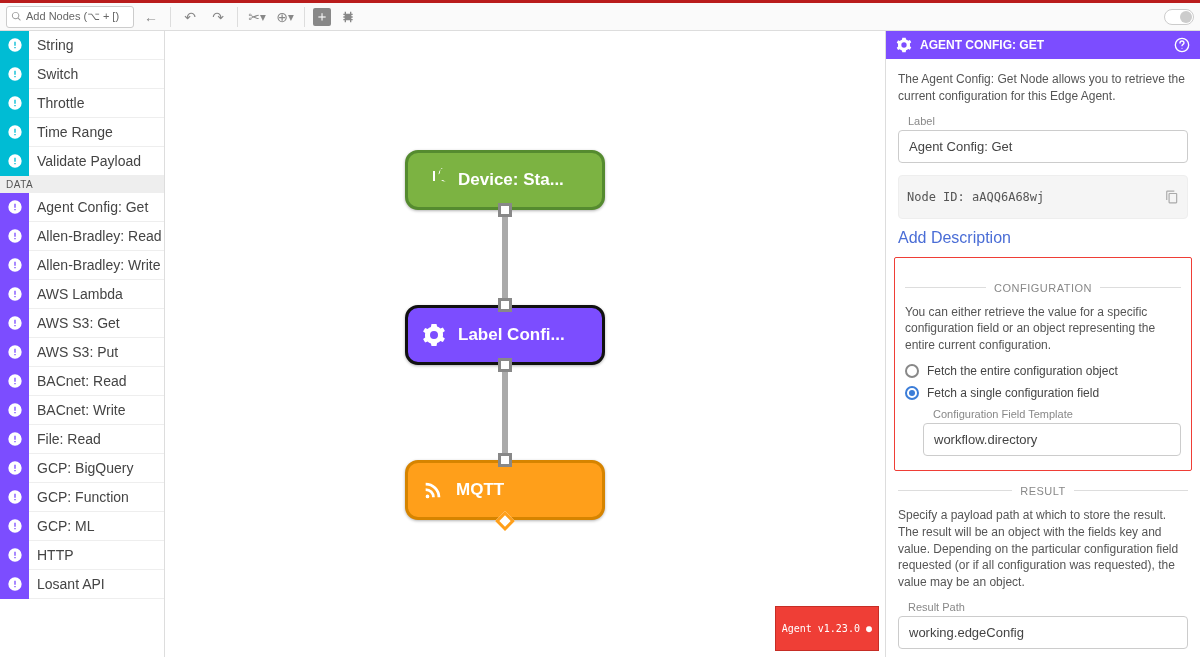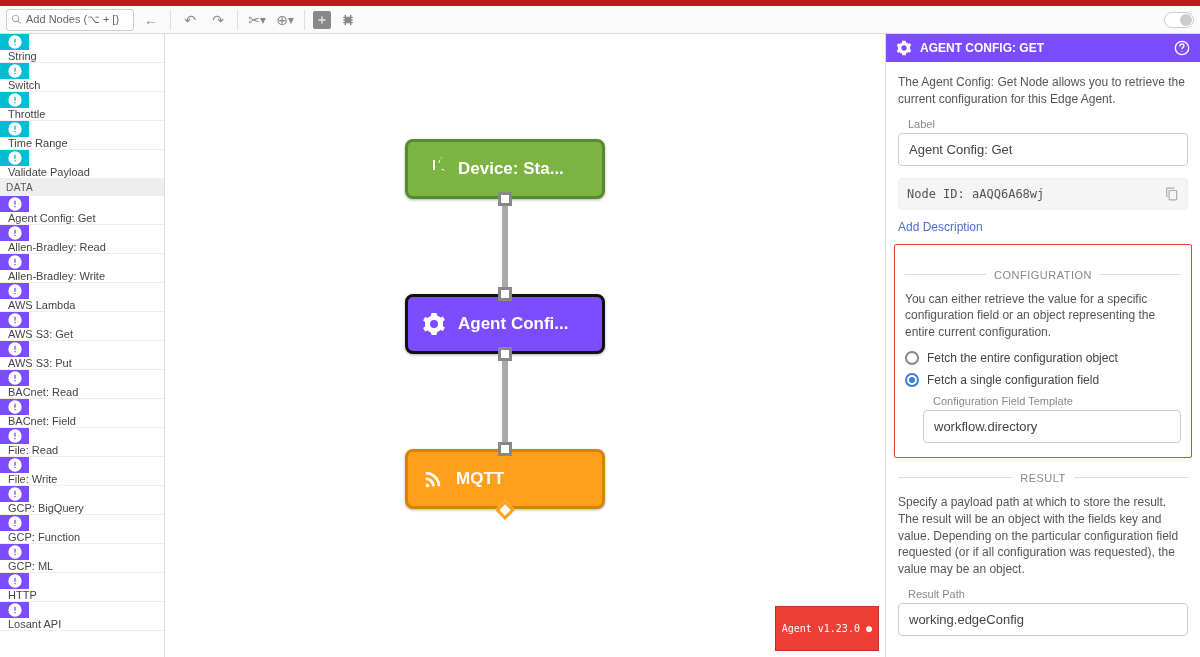--- a/index.html
+++ b/index.html
@@ -1,62 +1,62 @@
 <!DOCTYPE html>
 <html><head>
 <meta charset="utf-8">
 <style>
   * { box-sizing: border-box; margin: 0; padding: 0; }
   body { font-family: -apple-system, BlinkMacSystemFont, "Segoe UI", Arial, sans-serif; font-size: 13px; color: #333; overflow: hidden; }
-  .app { display: flex; flex-direction: column; height: 657px; width: 1200px; border-top: 6px solid #b91c1c; }
+  .app { display: flex; flex-direction: column; height: 657px; width: 1200px; border-top: 3px solid #b91c1c; }
   
   .toolbar { display: flex; align-items: center; height: 28px; border-bottom: 1px solid #ddd; background: #fafafa; padding: 0 6px; gap: 6px; }
   .search { display: flex; align-items: center; border: 1px solid #ccc; border-radius: 3px; background: #fff; height: 22px; width: 128px; padding: 0 4px; gap: 4px; font-size: 11px; color: #666; }
   .search svg { flex-shrink: 0; }
   .tb-btn { display: inline-flex; align-items: center; justify-content: center; width: 22px; height: 22px; color: #888; cursor: pointer; font-size: 14px; }
   .tb-sep { width: 1px; height: 20px; background: #ddd; margin: 0 2px; }
   .toolbar-spacer { flex: 1; }
   .toggle { width: 30px; height: 16px; border: 1px solid #ccc; border-radius: 8px; position: relative; cursor: pointer; background:#fff; }
   .toggle::after { content: ""; position: absolute; right: 1px; top: 1px; width: 12px; height: 12px; border-radius: 50%; background: #ccc; }
   
   .main { display: flex; flex: 1; overflow: hidden; }
   
   .sidebar { width: 165px; border-right: 1px solid #ddd; overflow-y: auto; background: #fff; }
   .cat-header { background: #eee; font-size: 10px; color: #555; padding: 3px 6px; letter-spacing: .5px; }
-  .node-item { display: flex; align-items: flex-start; height: 29px; border-bottom: 1px solid #eee; cursor: pointer; font-size: 11px; color: #444; flex-direction: column; }
+  .node-item { display: flex; align-items: center; height: 29px; border-bottom: 1px solid #eee; cursor: pointer; font-size: 14px; color: #444; }
   .node-icon { width: 29px; height: 29px; display: inline-flex; align-items: center; justify-content: center; }
   .node-icon.teal { background: #00bcd4; }
   .node-icon.purple { background: #7c4dff; }
   .node-icon svg { fill: #fff; }
   .node-item-label { padding-left: 8px; }
   
   .canvas { flex: 1; position: relative; background: #fff; overflow: hidden; }
   .connector { position: absolute; background: #aaa; width: 6px; }
-  .wf-node { position: absolute; width: 200px; height: 60px; border-radius: 8px; display: flex; align-items: center; padding: 0 14px; color: #fff; font-size: 17px; font-weight: 600; box-shadow: 0 1px 3px rgba(0,0,0,.3); }
+  .wf-node { position: absolute; width: 200px; height: 60px; border-radius: 13px; display: flex; align-items: center; padding: 0 14px; color: #fff; font-size: 17px; font-weight: 600; box-shadow: 0 1px 3px rgba(0,0,0,.3); margin-top: 14px; }
   .wf-node svg { margin-right: 12px; fill: #fff; }
   .wf-node .txt { white-space: nowrap; overflow: hidden; text-overflow: ellipsis; }
   .wf-green { background: #7cb342; border: 3px solid #558b2f; }
   .wf-purple { background: #7c4dff; border: 3px solid #111; }
   .wf-orange { background: #ff9f1a; border: 3px solid #d68400; }
   .port { position: absolute; width: 14px; height: 14px; background: #fff; border: 3px solid #888; left: 50%; transform: translateX(-50%); }
   .port.top { top: -10px; }
   .port.bot { bottom: -10px; }
   .wf-orange .port.bot { transform: translateX(-50%) rotate(45deg); border-color: #ff9f1a; bottom:-11px; }
   .badge { position: absolute; bottom: 6px; right: 6px; background: #ef3e36; color: #fff; font-size: 10px; padding: 16px 6px; font-family: monospace; border: 1px solid #c62d25; }
   
   .panel { width: 315px; border-left: 1px solid #ddd; display: flex; flex-direction: column; overflow: hidden; background:#fff;}
   .panel-header { background: #7c4dff; color: #fff; height: 28px; display: flex; align-items: center; padding: 0 10px; font-size: 12px; font-weight: 700; gap: 8px; }
   .panel-header .spacer { flex: 1; }
   .panel-body { flex: 1; overflow-y: auto; padding: 12px; font-size: 12px; color: #555; }
   .panel-body p { line-height: 1.4; margin-bottom: 10px; }
   .field-label { font-size: 11px; color: #888; margin-bottom: 3px; margin-left: 10px; }
   .text-input { width: 100%; border: 1px solid #ccc; border-radius: 4px; padding: 8px 10px; font-size: 13px; color: #444; margin-bottom: 12px; }
-  .node-id-box { background: #f5f5f5; border: 1px solid #eee; border-radius: 4px; padding: 8px 8px; display: flex; align-items: center; font-family: monospace; font-size: 12px; margin-bottom:10px; }
+  .node-id-box { background: #f5f5f5; border: 1px solid #eee; border-radius: 4px; padding: 14px 8px; display: flex; align-items: center; font-family: monospace; font-size: 12px; margin-bottom:10px; }
   .node-id-box .spacer { flex: 1; }
-  .link-btn { color: #4a6dd6; font-size: 12px; cursor: pointer; }
+  .link-btn { color: #4a6dd6; font-size: 16px; cursor: pointer; }
   .section-label { display: flex; align-items: center; gap: 8px; margin: 14px 0 10px; font-size: 11px; color: #888; letter-spacing: .5px; }
   .section-label::before, .section-label::after { content: ""; flex: 1; height: 1px; background: #ddd; }
   .highlight-box { border: 1px solid #ef3e36; border-radius: 2px; padding: 10px; margin: -4px -4px 10px -4px; }
   .radio-row { display: flex; align-items: center; gap: 8px; font-size: 12px; color: #444; margin: 8px 0; cursor: pointer; }
   .radio { width: 14px; height: 14px; border: 2px solid #888; border-radius: 50%; display: inline-flex; align-items: center; justify-content: center; }
   .radio.checked { border-color: #3b7dd8; }
   .radio.checked::after { content: ""; width: 6px; height: 6px; background: #3b7dd8; border-radius: 50%; }
   .indent { margin-left: 18px; }
   
   .sidebar::-webkit-scrollbar, .panel-body::-webkit-scrollbar { width:6px; }
@@ -207,39 +207,30 @@
             </span>
             <span class="node-item-label">BACnet: Read</span>
           </div>
           <div class="node-item">
             <span class="node-icon purple">
               <svg width="16" height="16" viewBox="0 0 24 24">
                 <path fill="#fff" d="M4 4h16v16H4z" opacity="0"></path>
                 <path fill="#fff" d="M12 2a10 10 0 100 20 10 10 0 000-20zm1 15h-2v-2h2v2zm0-4h-2V7h2v6z"></path>
               </svg>
             </span>
-            <span class="node-item-label">BACnet: Field</span>
+            <span class="node-item-label">BACnet: Write</span>
           </div>
           <div class="node-item">
             <span class="node-icon purple">
               <svg width="16" height="16" viewBox="0 0 24 24">
                 <path fill="#fff" d="M4 4h16v16H4z" opacity="0"></path>
                 <path fill="#fff" d="M12 2a10 10 0 100 20 10 10 0 000-20zm1 15h-2v-2h2v2zm0-4h-2V7h2v6z"></path>
               </svg>
             </span>
             <span class="node-item-label">File: Read</span>
-          </div>
-          <div class="node-item">
-            <span class="node-icon purple">
-              <svg width="16" height="16" viewBox="0 0 24 24">
-                <path fill="#fff" d="M4 4h16v16H4z" opacity="0"></path>
-                <path fill="#fff" d="M12 2a10 10 0 100 20 10 10 0 000-20zm1 15h-2v-2h2v2zm0-4h-2V7h2v6z"></path>
-              </svg>
-            </span>
-            <span class="node-item-label">File: Write</span>
           </div>
           <div class="node-item">
             <span class="node-icon purple">
               <svg width="16" height="16" viewBox="0 0 24 24">
                 <path fill="#fff" d="M4 4h16v16H4z" opacity="0"></path>
                 <path fill="#fff" d="M12 2a10 10 0 100 20 10 10 0 000-20zm1 15h-2v-2h2v2zm0-4h-2V7h2v6z"></path>
               </svg>
             </span>
             <span class="node-item-label">GCP: BigQuery</span>
           </div>
@@ -290,21 +281,21 @@
             <path d="M13 3h-2v10h2V3zm4.83 2.17l-1.42 1.42A7 7 0 1119 12h2a9 9 0 10-3.17-6.83z"></path>
           </svg>
         <span class="txt">Device: Sta...</span>
         <div class="port bot"></div>
       </div>
 
       <div class="wf-node wf-purple" style="left:240px; top:260px;">
         <svg width="24" height="24" viewBox="0 0 24 24">
             <path d="M12 8a4 4 0 100 8 4 4 0 000-8zm9 4a9 9 0 01-.2 1.9l2.1 1.6-2 3.5-2.5-1a9 9 0 01-3.3 1.9L14.5 23h-5l-.6-2.6a9 9 0 01-3.3-1.9l-2.5 1-2-3.5 2.1-1.6A9 9 0 013 12c0-.65.07-1.28.2-1.9L1.1 8.5l2-3.5 2.5 1a9 9 0 013.3-1.9L9.5 1h5l.6 2.6a9 9 0 013.3 1.9l2.5-1 2 3.5-2.1 1.6c.13.62.2 1.25.2 1.9z"></path>
           </svg>
-        <span class="txt">Agent Confi...</span>
+        <span class="txt">Label Confi...</span>
         <div class="port top"></div>
         <div class="port bot"></div>
       </div>
 
       <div class="wf-node wf-orange" style="left:240px; top:415px;">
         <svg width="22" height="22" viewBox="0 0 24 24">
             <path d="M4 4a16 16 0 0116 16h-3A13 13 0 004 7V4zm0 6a10 10 0 0110 10h-3a7 7 0 00-7-7v-3zm2 7a2 2 0 110 4 2 2 0 010-4z"></path>
           </svg>
         <span class="txt">MQTT</span>
         <div class="port top"></div>

